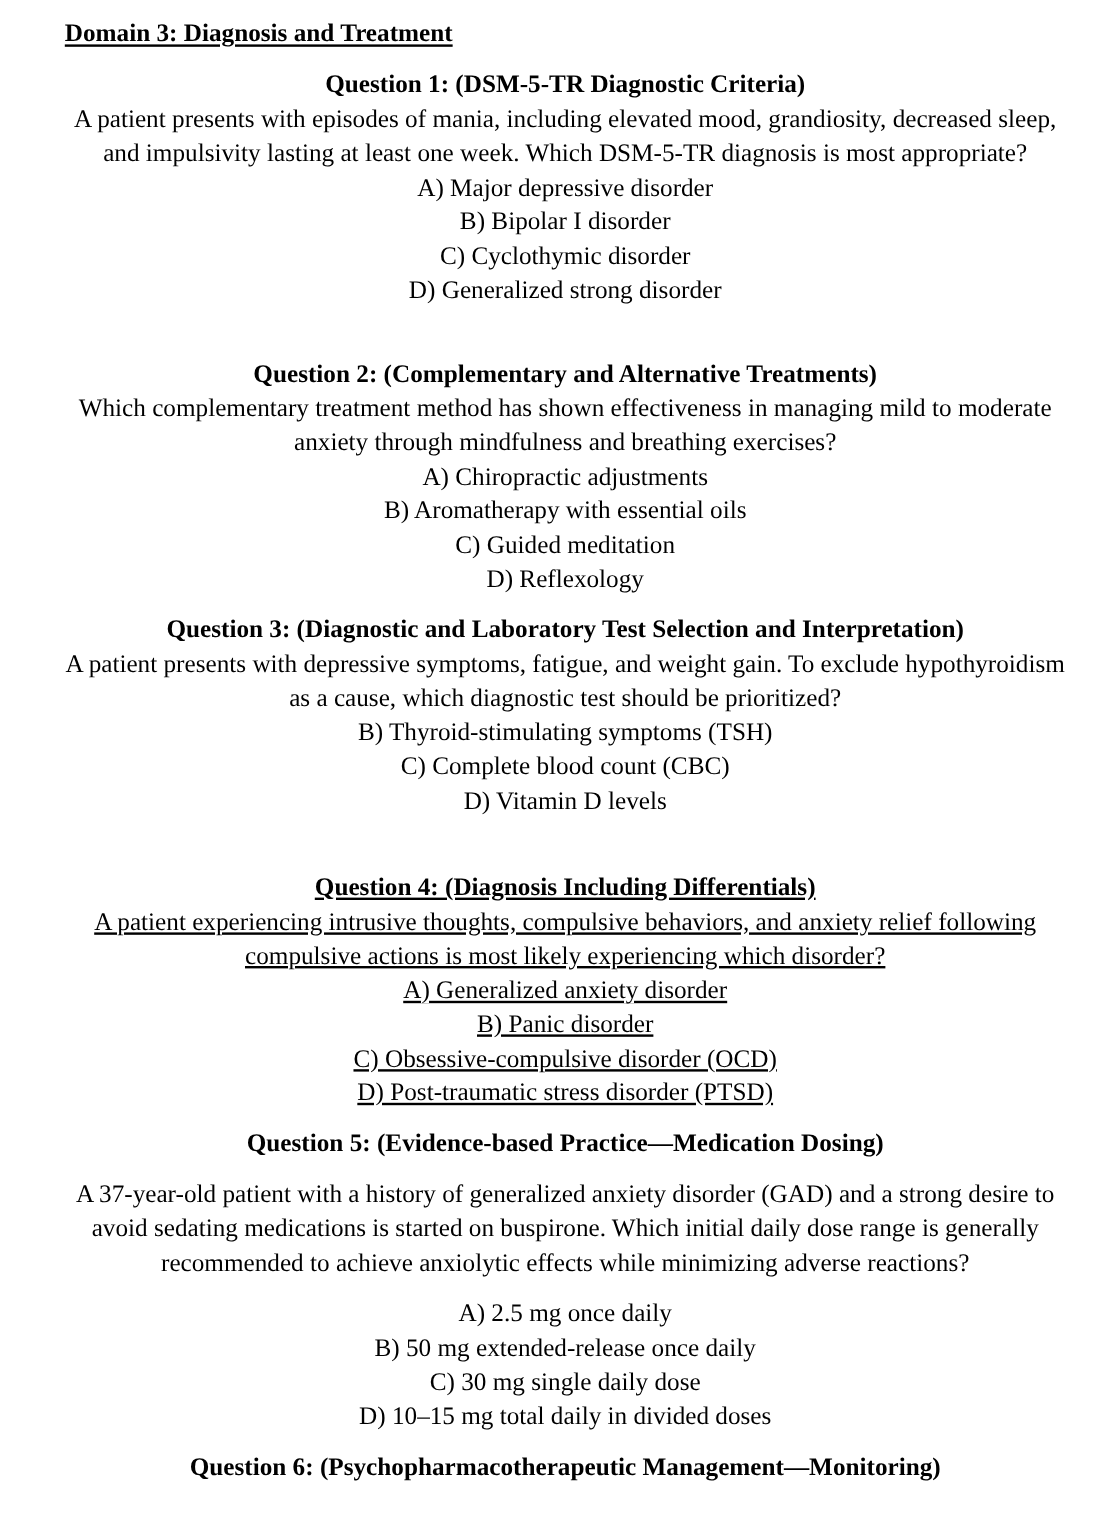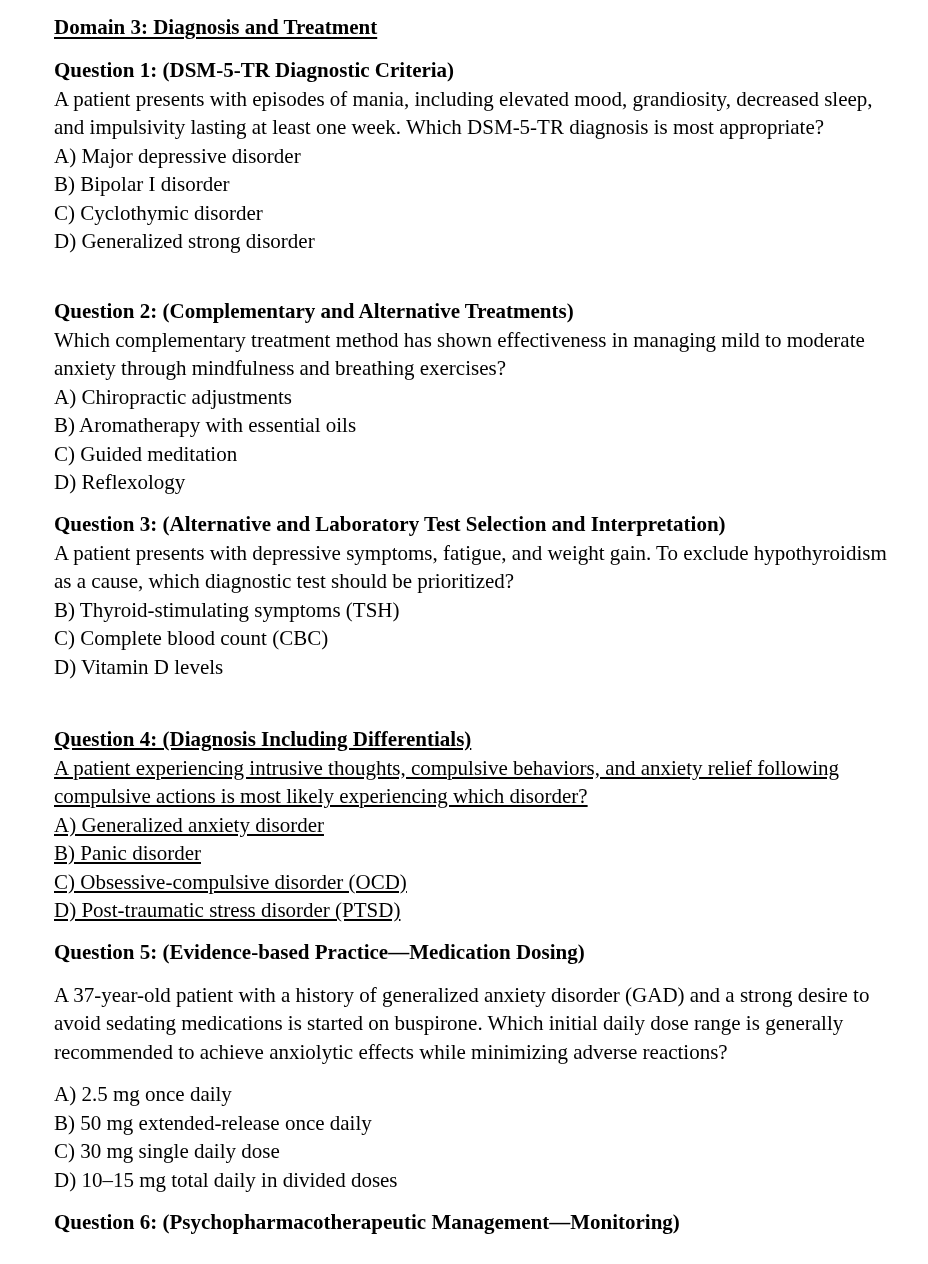--- a/index.html
+++ b/index.html
@@ -30,20 +30,21 @@
       line-height: 28px;
       text-decoration: underline;
       text-decoration-thickness: 2px;
       text-underline-offset: 3px;
       margin: 0;
     }
     .question {
       position: absolute;
       left: 54px;
       right: 40px;
+      text-align: center;
     }
     .q-heading {
       font-weight: bold;
       margin: 0;
       line-height: 28.5px;
     }
     .q-text {
       margin: 0;
       line-height: 28.5px;
     }
@@ -84,21 +85,21 @@
     <p class="q-text">Which complementary treatment method has shown effectiveness in managing mild to moderate anxiety through mindfulness and breathing exercises?</p>
     <ul class="options">
       <li>A) Chiropractic adjustments</li>
       <li>B) Aromatherapy with essential oils</li>
       <li>C) Guided meditation</li>
       <li>D) Reflexology</li>
     </ul>
   </section>
 
   <section class="question" style="top:510px;">
-    <p class="q-heading">Question 3: (Alternative and Laboratory Test Selection and Interpretation)</p>
+    <p class="q-heading">Question 3: (Diagnostic and Laboratory Test Selection and Interpretation)</p>
     <p class="q-text">A patient presents with depressive symptoms, fatigue, and weight gain. To exclude hypothyroidism as a cause, which diagnostic test should be prioritized?</p>
     <ul class="options">
       <li>B) Thyroid-stimulating symptoms (TSH)</li>
       <li>C) Complete blood count (CBC)</li>
       <li>D) Vitamin D levels</li>
     </ul>
   </section>
 
   <section class="question" style="top:725px;text-decoration:underline;">
     <p class="q-heading">Question 4: (Diagnosis Including Differentials)</p>

